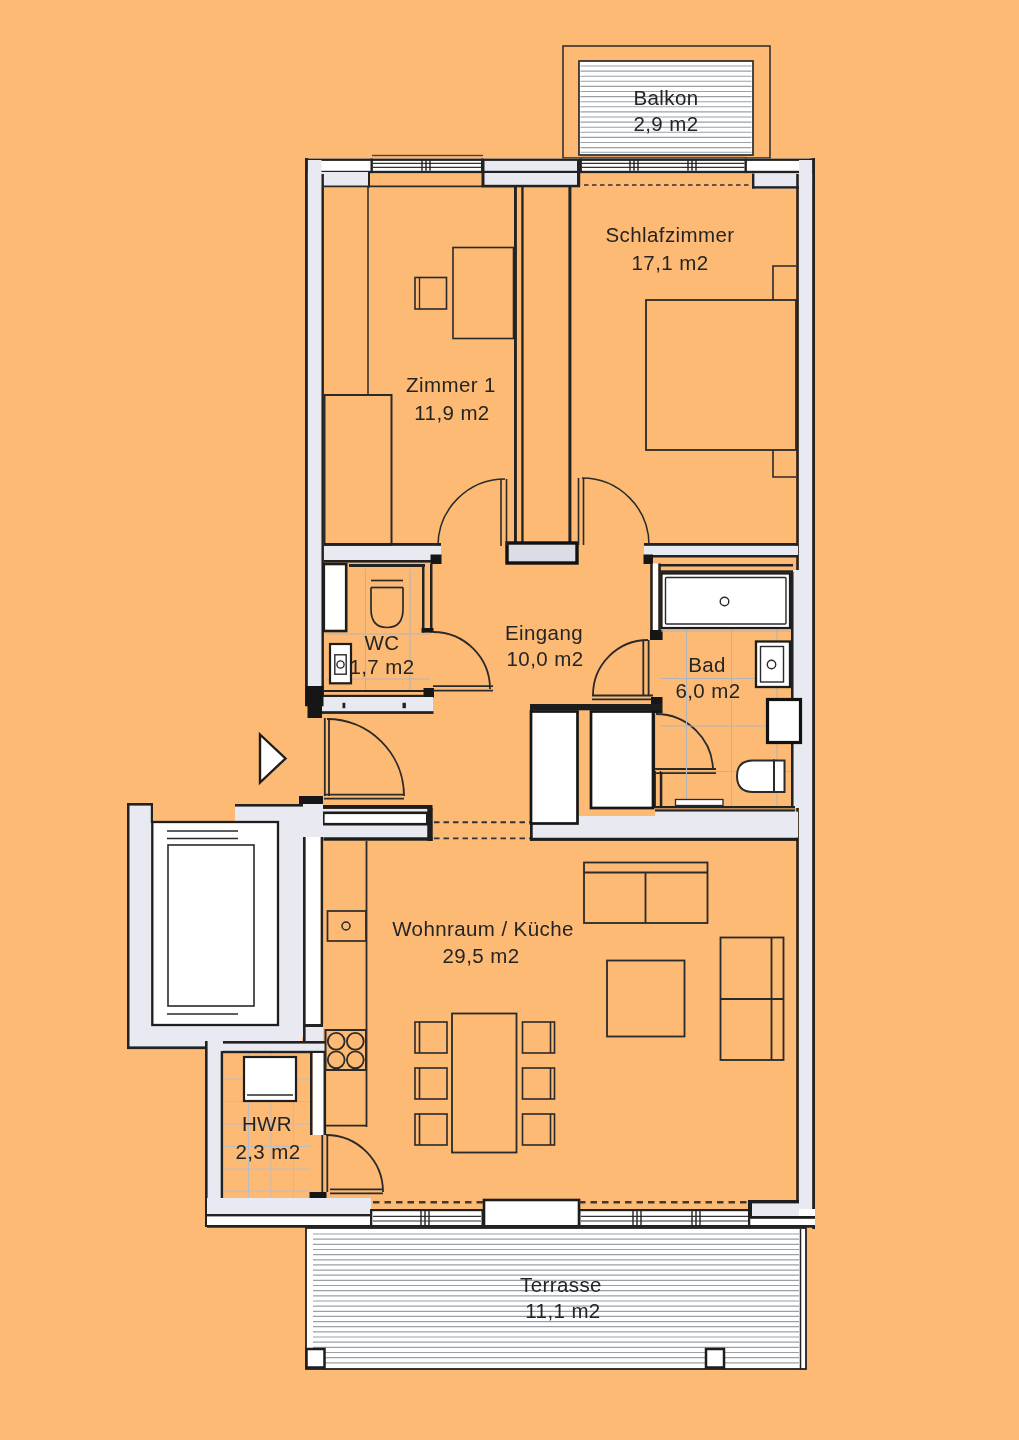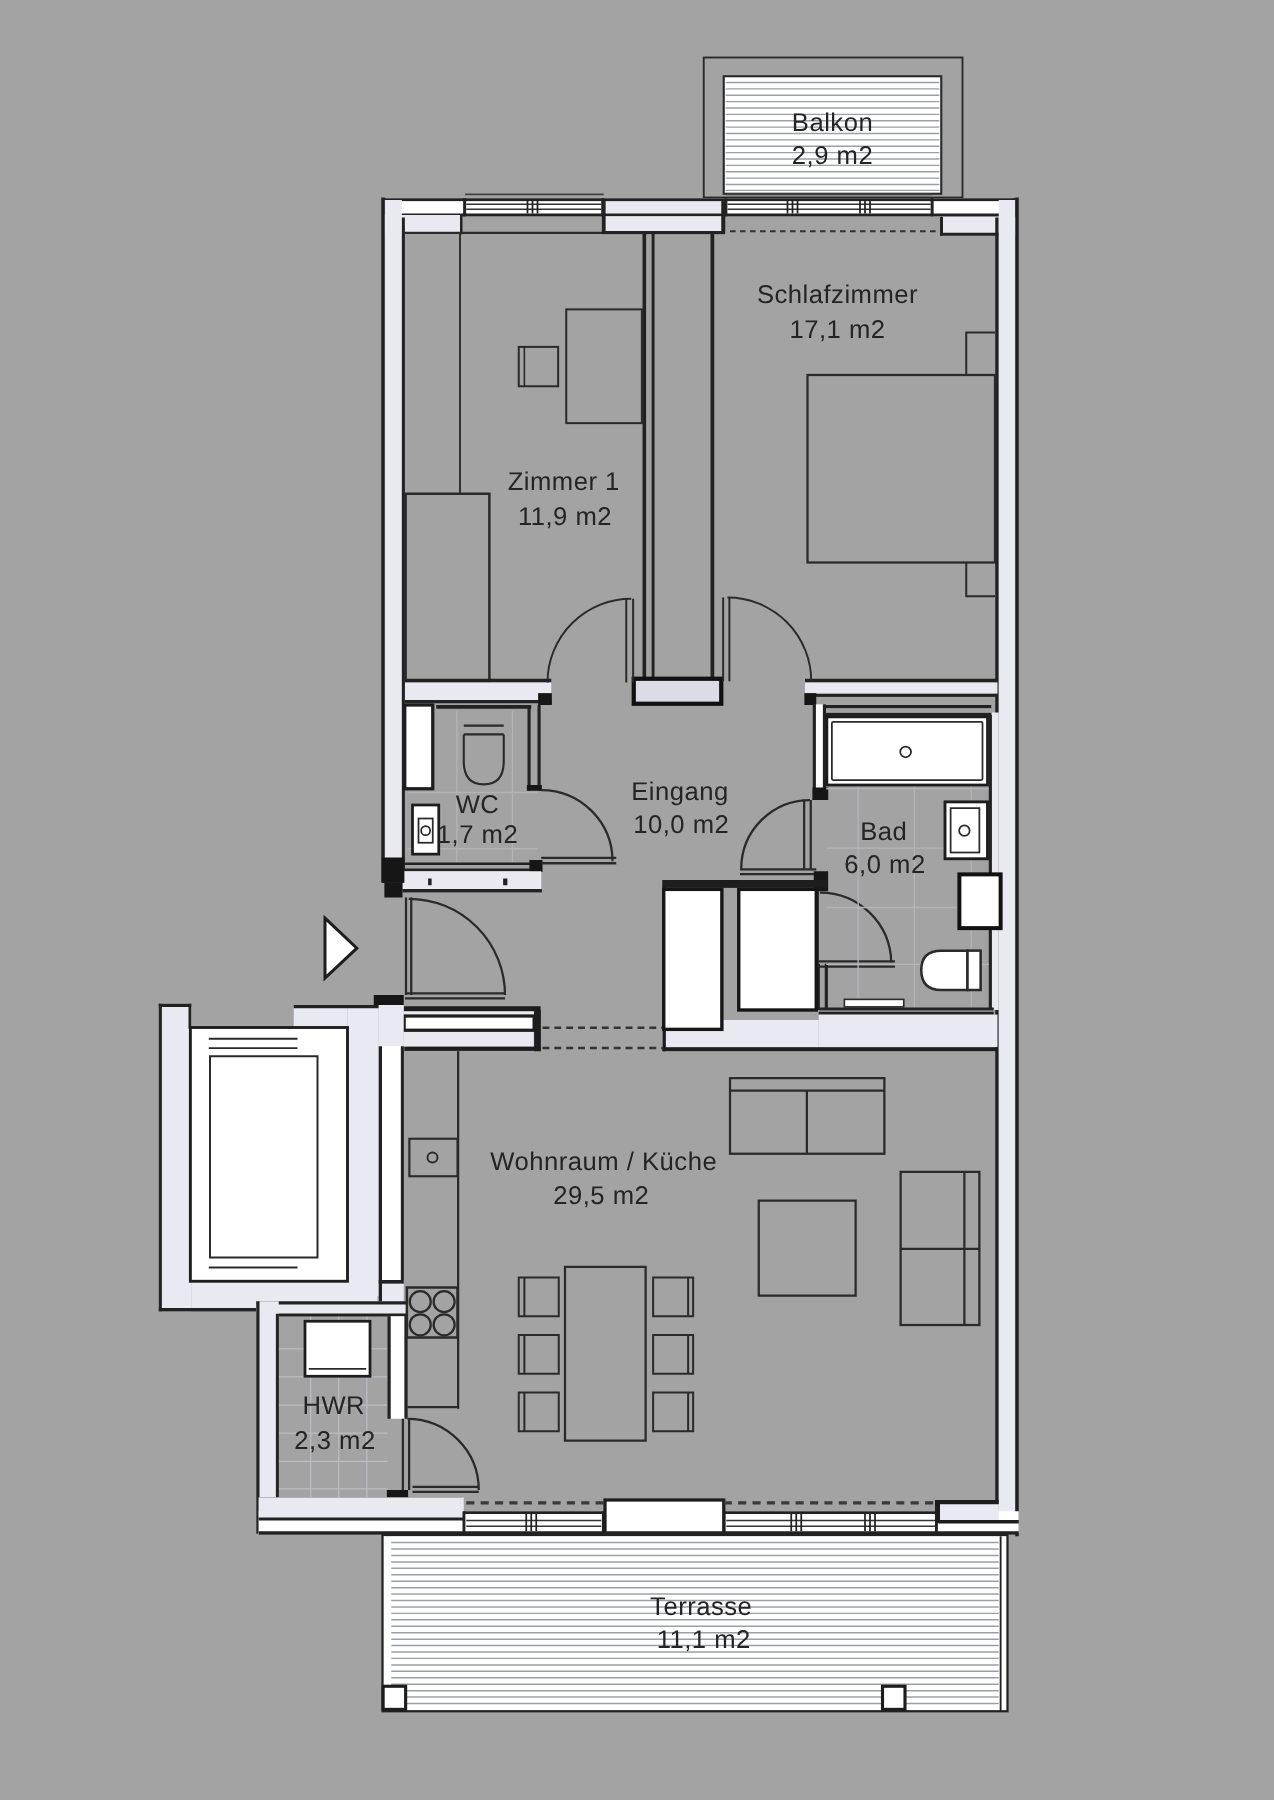--- a/index.html
+++ b/index.html
@@ -1,16 +1,16 @@
 <!DOCTYPE html>
 <html><head>
 <meta charset="utf-8">
 <style>
 html,body{margin:0;padding:0;background:#fff;}
-#page{position:relative;width:1019px;height:1440px;background:#a3a3a3;overflow:hidden;}
+#page{position:relative;width:1019px;height:1440px;background:#fdba74;overflow:hidden;}
 svg{position:absolute;top:0;left:0;}
 text{font-family:"Liberation Sans",sans-serif;fill:#242424;letter-spacing:0.4px;-webkit-font-smoothing:antialiased;}
 </style>
 </head>
 <body>
 <div id="page">
 <svg width="1019" height="1440" viewBox="0 0 1019 1440">
 
 <g id="balcony">
   <rect x="563" y="46" width="207" height="112" fill="none" stroke="#2a2a2a" stroke-width="1.5"></rect>

